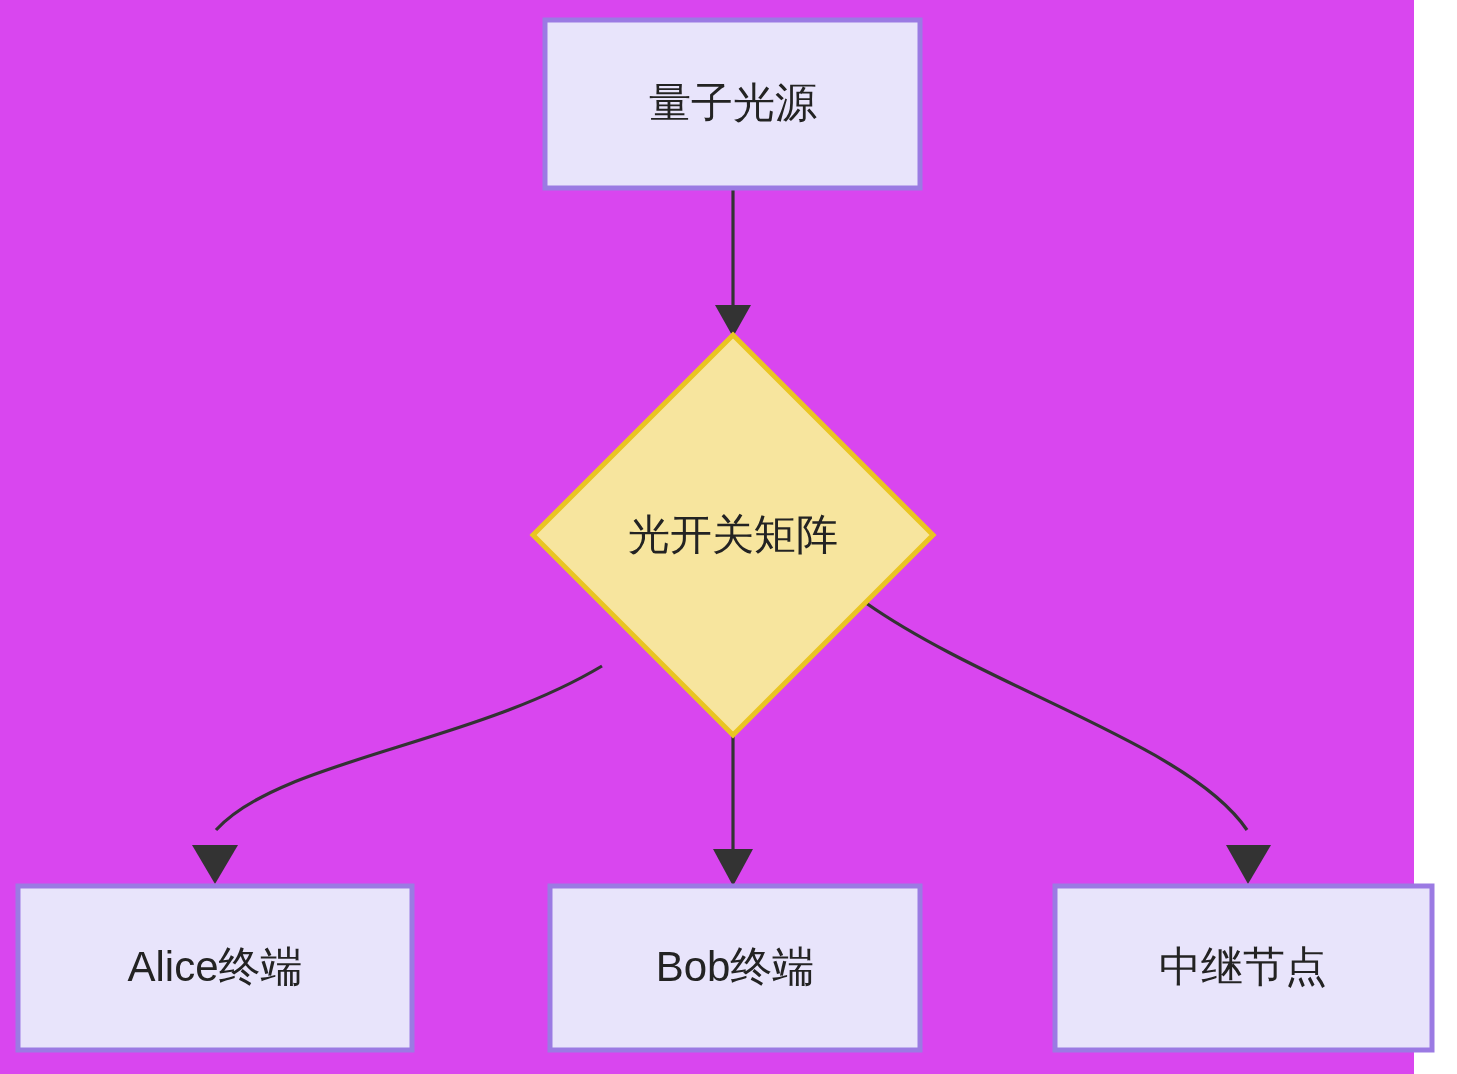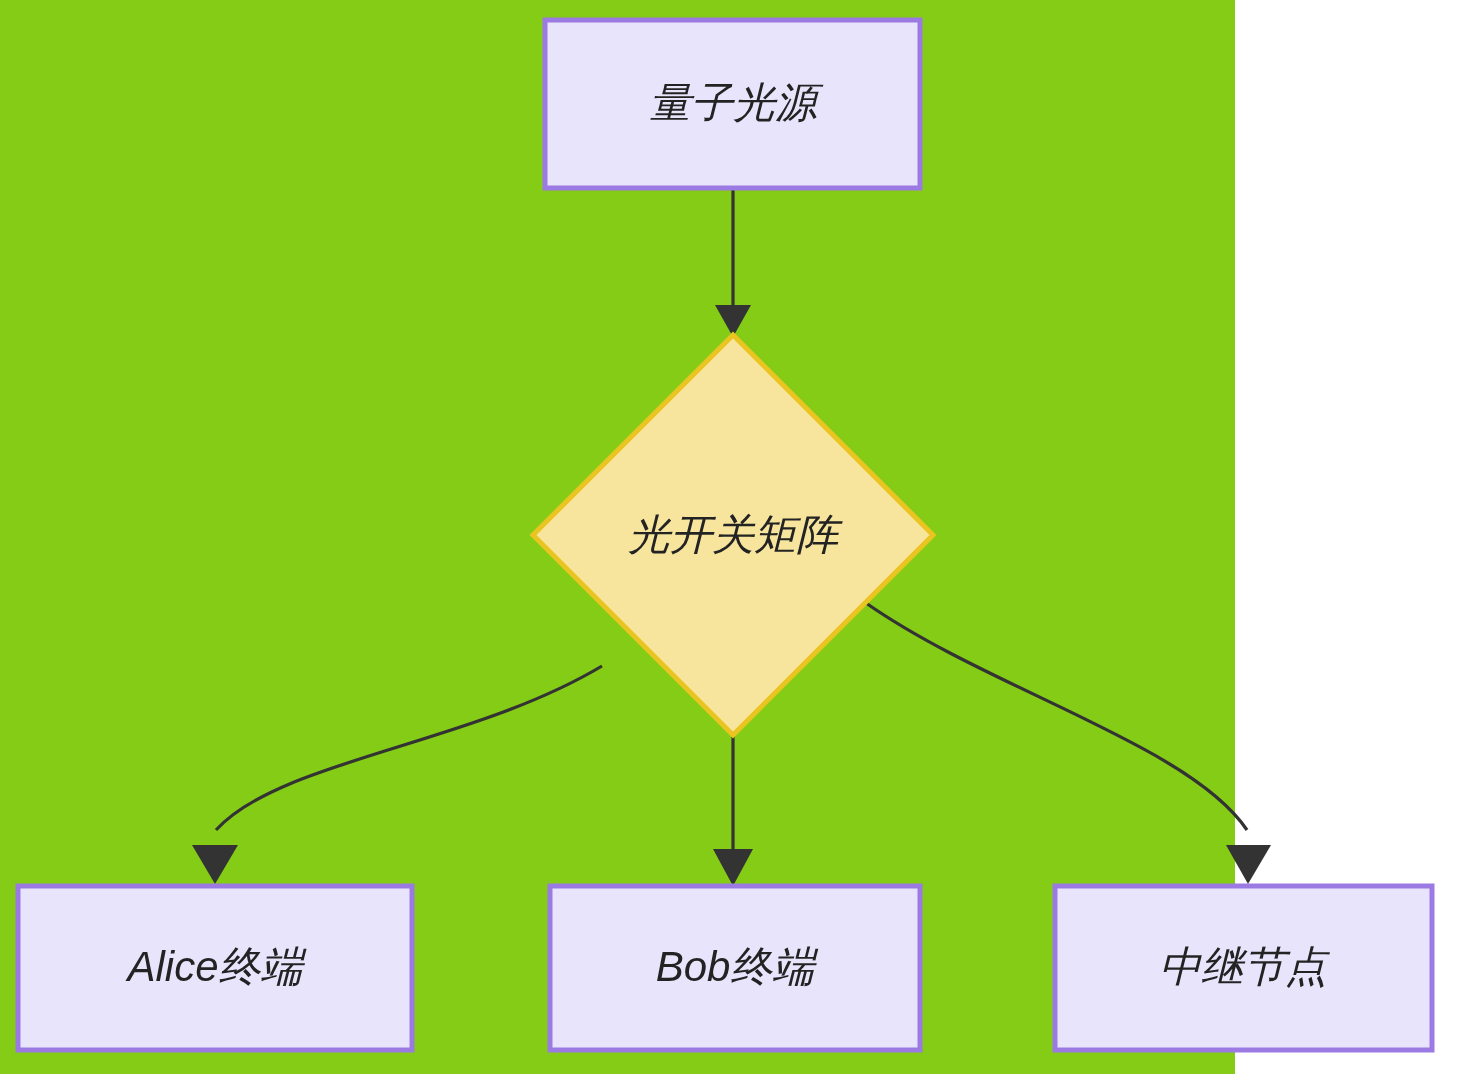--- a/index.html
+++ b/index.html
@@ -9,24 +9,23 @@
     background: #ffffff;
   }
   body {
     width: 1457px;
     height: 1074px;
     font-family: "Liberation Sans", "DejaVu Sans", sans-serif;
     overflow: hidden;
   }
   #diagram-root {
     position: relative;
-    width: 1235px;
+    width: 1414px;
     height: 1074px;
-    background: #84cc16;
-    font-style: italic;
+    background: #d946ef;
   }
   svg.flow-canvas {
     position: absolute;
     top: 0;
     left: 0;
     width: 1457px;
     height: 1074px;
     display: block;
   }
   .node-rect {

